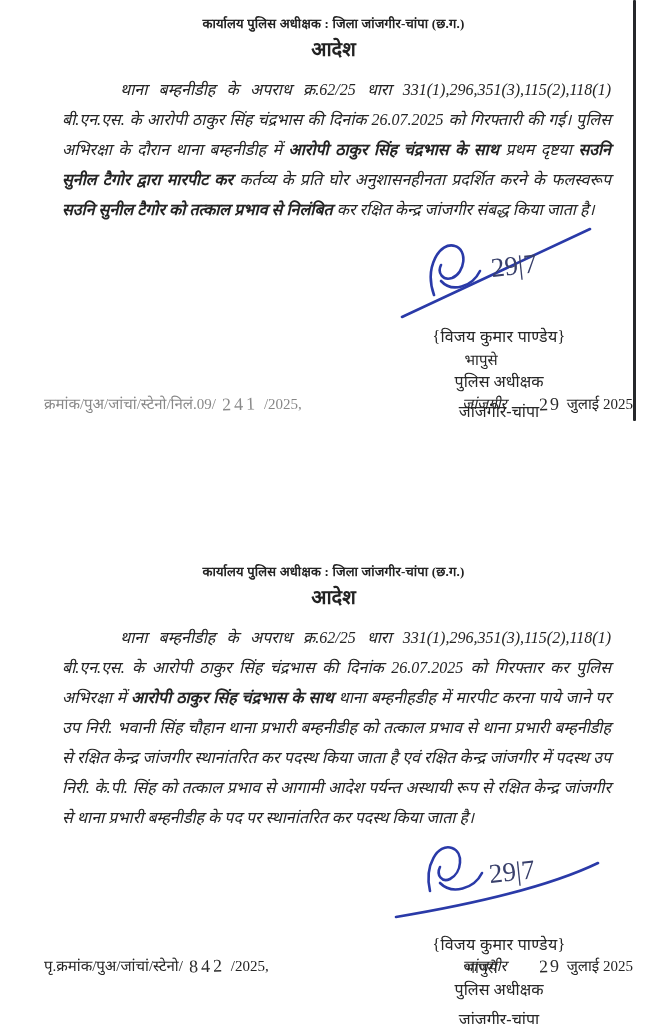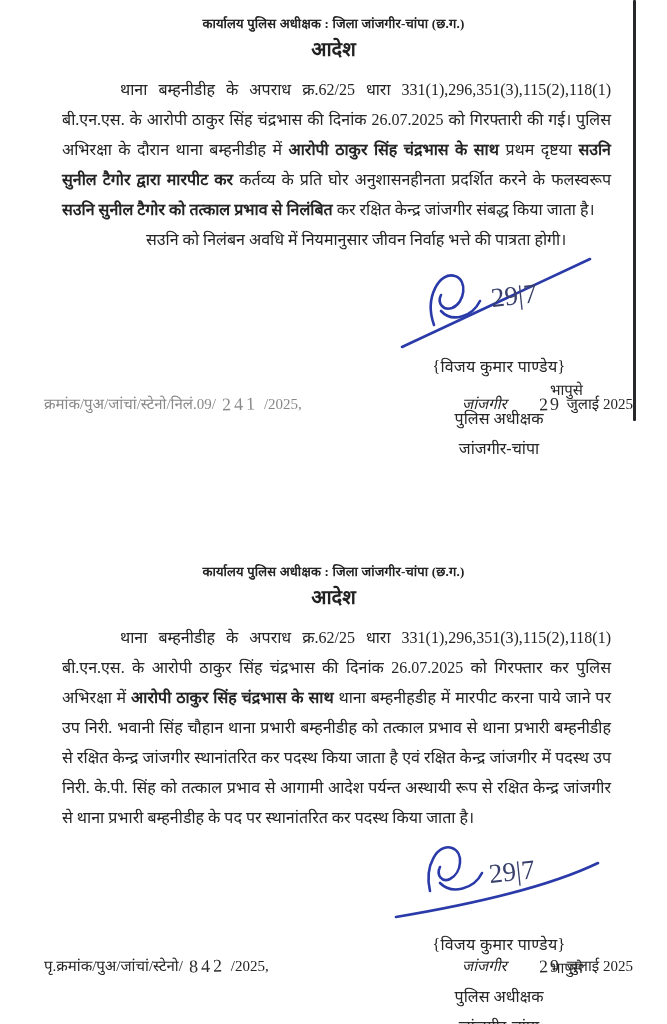--- a/index.html
+++ b/index.html
@@ -22,38 +22,39 @@
   }
   .order-title{
     text-align:center;font-weight:700;font-size:20px;margin-top:3px;color:#222;
   }
 
   .body-text{
     margin:13px 56px 0 62px;
     font-size:16px;line-height:30px;
     text-align:justify;text-indent:58px;
     color:#242424;
+    font-style:italic;
   }
   .body-text .b{font-weight:700;}
 
   .para2{
     margin:0 56px 0 62px;
     font-size:16px;line-height:30px;
     text-indent:84px;color:#242424;
   }
 
   .sig-col{
     position:relative;
     width:240px;margin-left:auto;margin-right:48px;
     text-align:center;font-size:16px;color:#262626;
   }
   .sig-art{display:block;margin:0 auto -24px auto;position:relative;z-index:2;}
   .sig-name{font-size:16px;letter-spacing:.3px;margin-top:28px;}
-  .sig-service{font-size:15px;text-align:right;padding-right:36px;margin-top:2px;}
-  .sig-post{font-size:16px;margin-top:8px;}
+  .sig-service{font-size:15px;padding-right:36px;margin-top:2px;}
+  .sig-post{font-size:16px;margin-top:1px;}
   .sig-district{font-size:16px;margin-top:8px;}
 
   .footer-row{
     position:absolute;left:44px;right:34px;
     display:flex;align-items:baseline;
     font-size:15px;color:#242424;
   }
   .doc1 .footer-row{bottom:18px;}
   .doc2 .footer-row{bottom:48px;}
   .ref{flex:1;white-space:nowrap;}
@@ -83,21 +84,20 @@
 <body>
 
 <div class="page">
 
   <section class="doc doc1">
     <div class="doc-header">कार्यालय पुलिस अधीक्षक : जिला जांजगीर-चांपा (छ.ग.)</div>
     <div class="order-title">आदेश</div>
 
     <p class="body-text"><span>थाना बम्हनीडीह के अपराध क्र.62/25 धारा 331(1),296,351(3),115(2),118(1) बी.एन.एस. के आरोपी ठाकुर सिंह चंद्रभास की दिनांक 26.07.2025 को गिरफ्तारी की गई। पुलिस अभिरक्षा के दौरान थाना बम्हनीडीह में </span><span class="b">आरोपी ठाकुर सिंह चंद्रभास के साथ</span><span> प्रथम दृष्टया </span><span class="b">सउनि सुनील टैगोर द्वारा मारपीट कर</span><span> कर्तव्य के प्रति घोर अनुशासनहीनता प्रदर्शित करने के फलस्वरूप </span><span class="b">सउनि सुनील टैगोर को तत्काल प्रभाव से निलंबित</span><span> कर रक्षित केन्द्र जांजगीर संबद्ध किया जाता है।</span></p>
 
-    <p class="para2">सउनि को निलंबन अवधि में नियमानुसार जीवन निर्वाह भत्ते की पात्रता होगी।</p>
 
     <div class="sig-col">
       <svg class="sig-art" width="210" height="96" viewBox="0 0 210 96">
         <path class="sig-stroke" d="M40,70 C30,42 46,16 61,21 C74,25 71,48 58,53 C49,56 43,48 47,40"></path>
         <path class="sig-stroke" d="M47,56 C58,68 78,62 86,46"></path>
         <path class="sig-stroke" d="M196,4 L8,92"></path>
         <text class="sig-datefrag" x="98" y="52" transform="rotate(-6 98 52)">29|7</text>
       </svg>
       <div class="sig-name">{विजय कुमार पाण्डेय}</div>
       <div class="sig-service">भापुसे</div>

